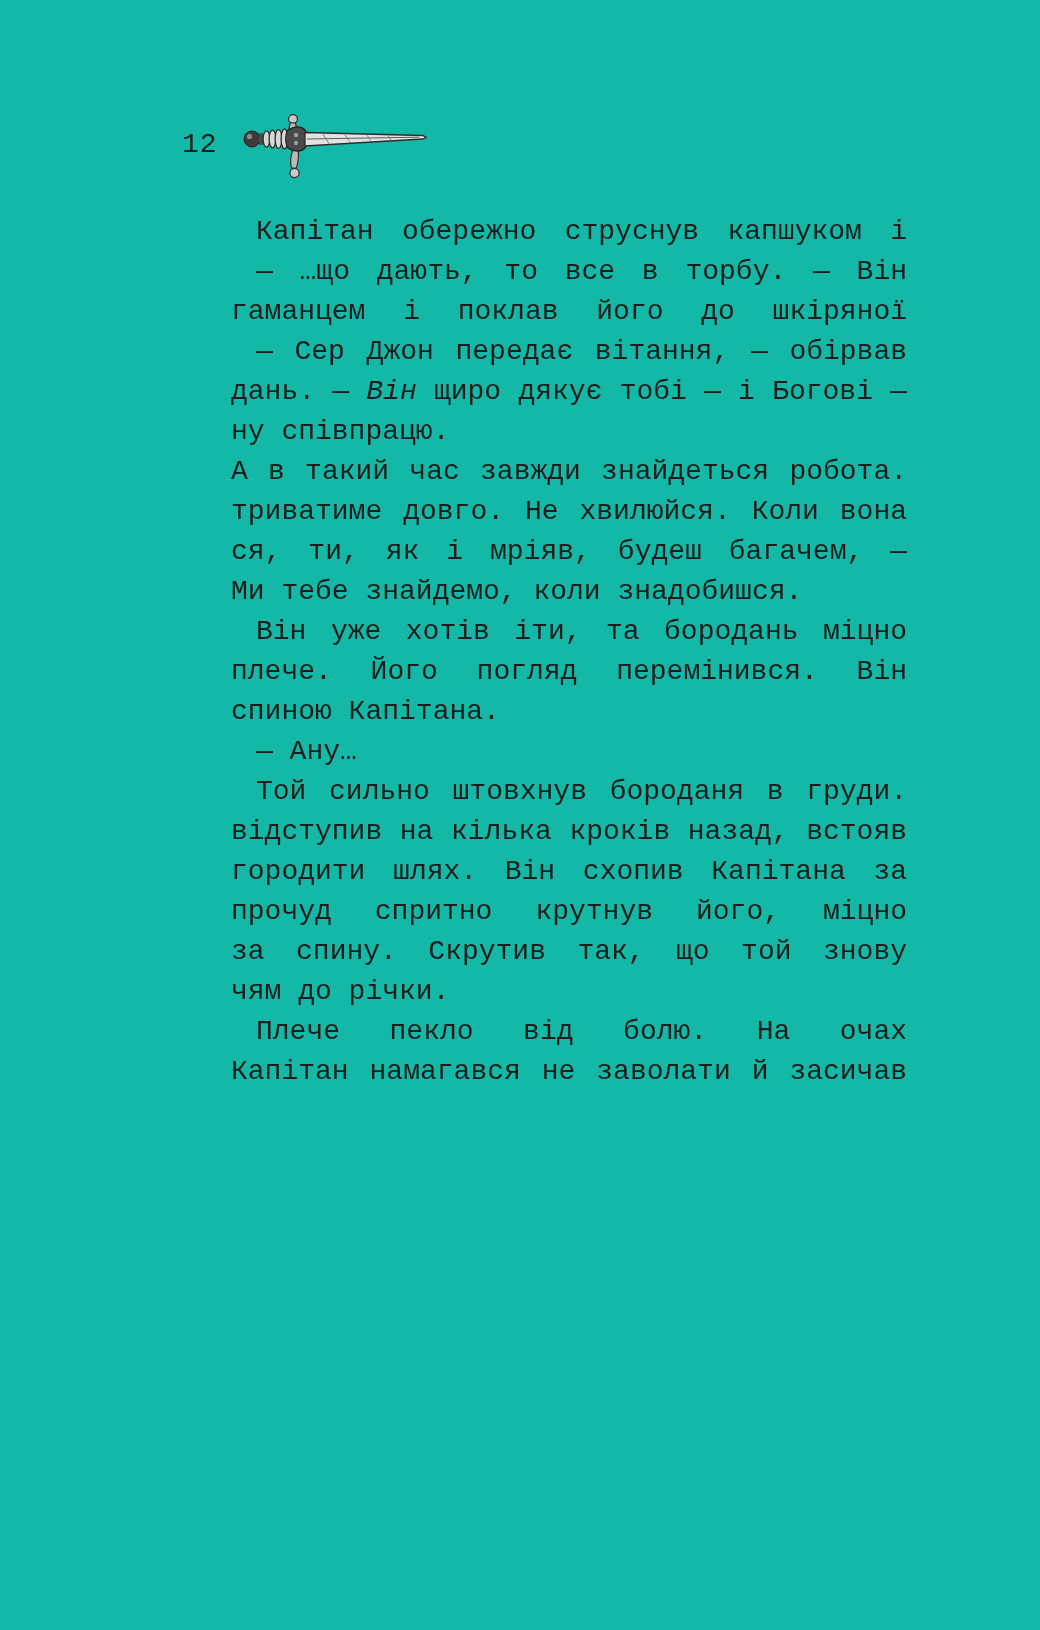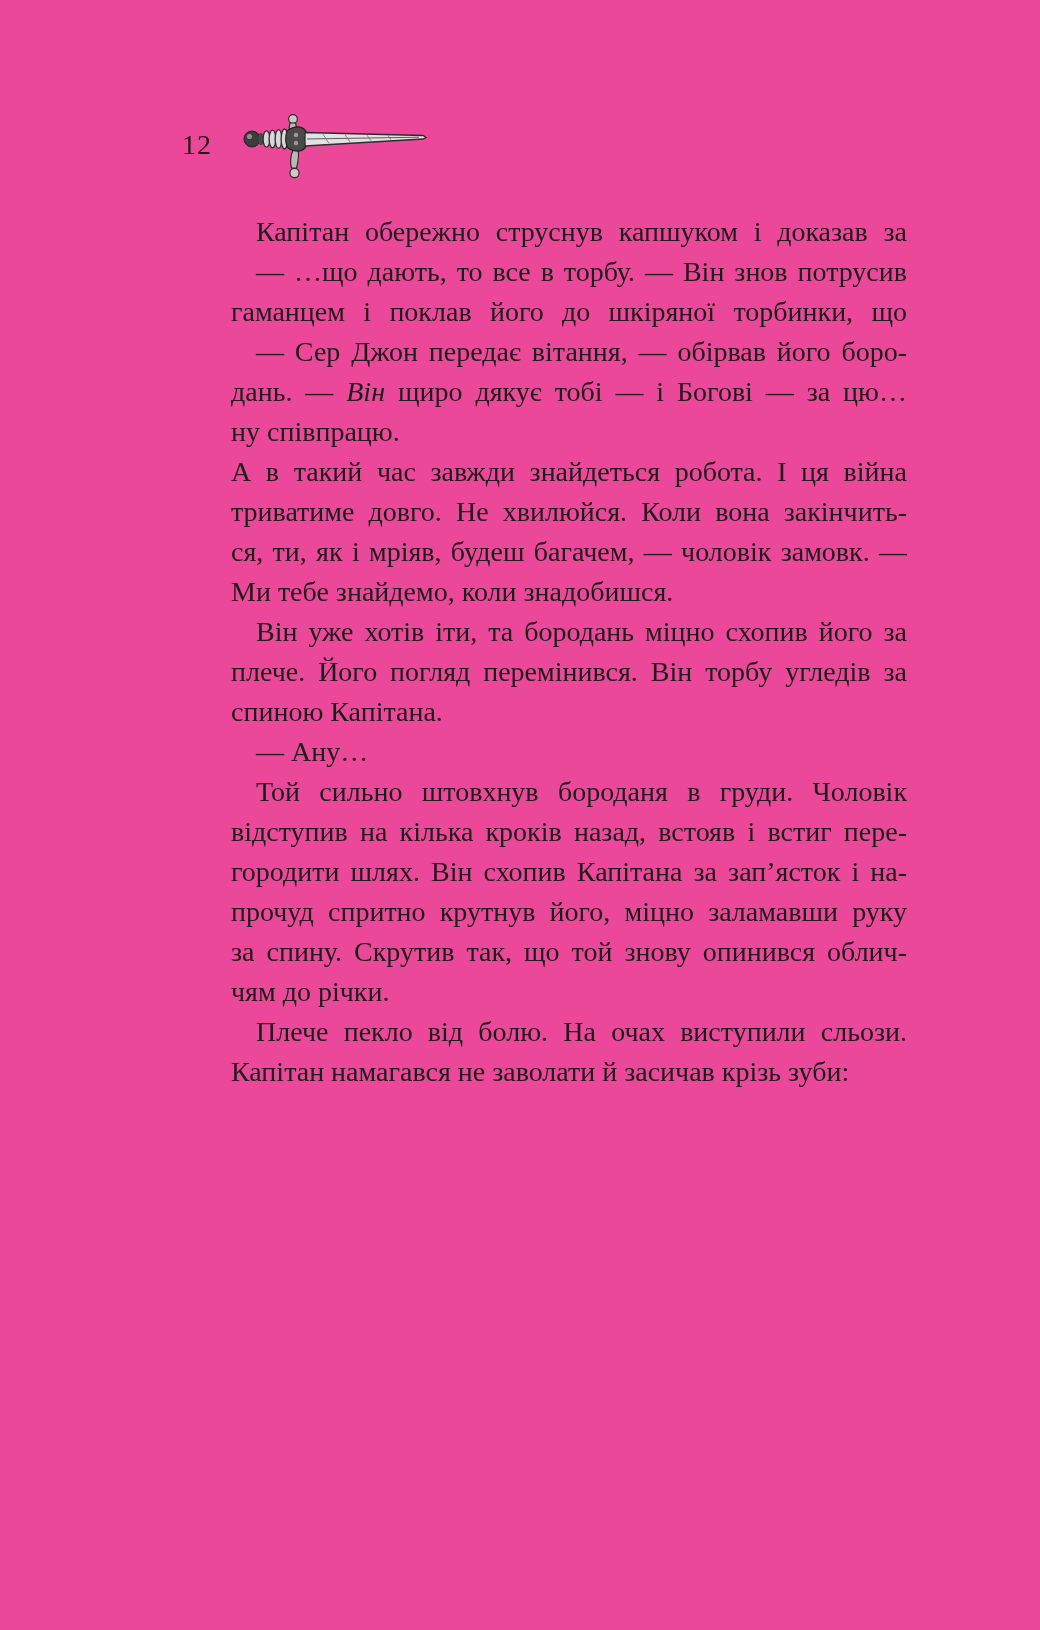--- a/index.html
+++ b/index.html
@@ -4,22 +4,22 @@
 <style>
   html, body {
     margin: 0;
     padding: 0;
     background: #ffffff;
   }
   .page {
     position: relative;
     width: 1040px;
     height: 1630px;
-    background: #ec4899;
-    font-family: Liberation Serif, serif;
+    background: #14b8a6;
+    font-family: Liberation Mono, monospace;
     color: #1d1d1b;
     overflow: hidden;
   }
   .page-number {
     position: absolute;
     left: 182px;
     top: 131px;
     font-size: 28px;
     line-height: 1;
     letter-spacing: 1px;

